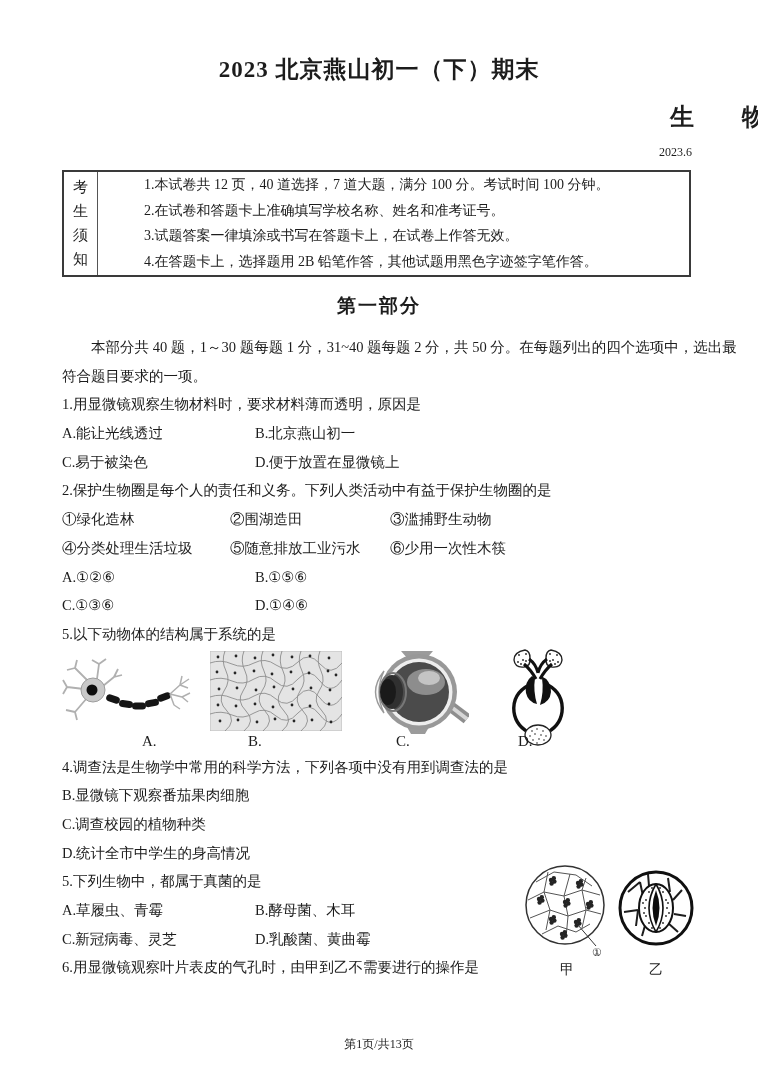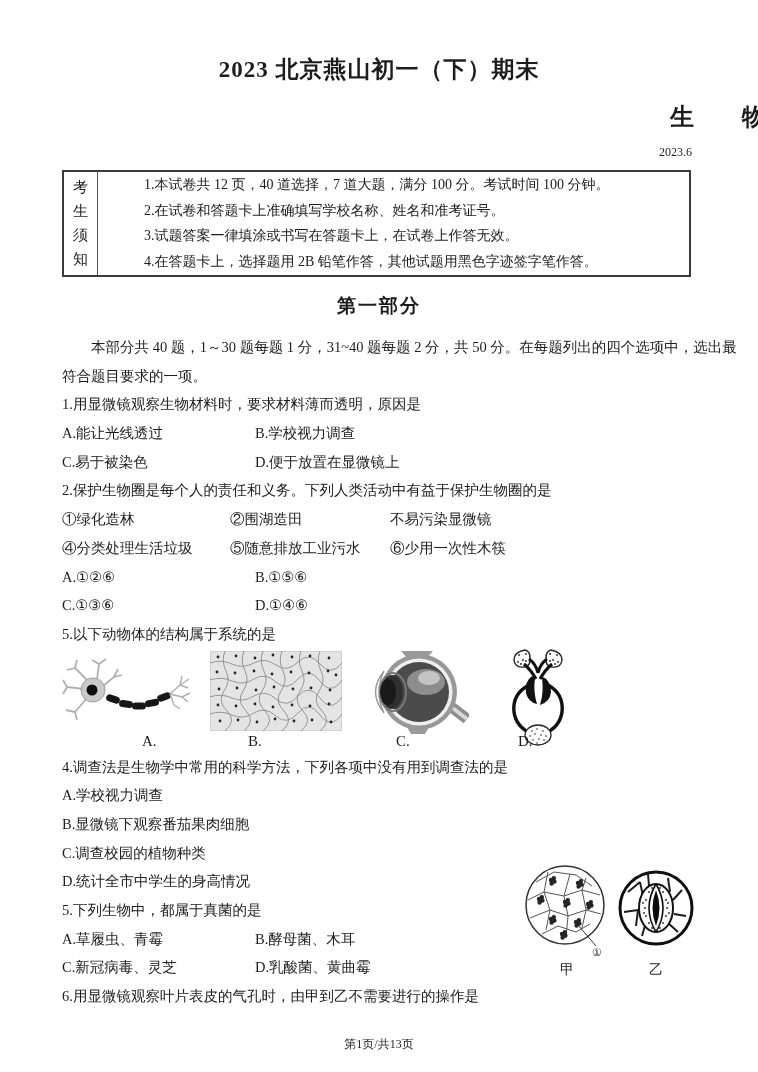--- a/index.html
+++ b/index.html
@@ -59,29 +59,29 @@
   </div>
 
   <div class="sec-heading">第一部分</div>
 
   <div class="col">
     <div class="ln indent">本部分共 40 题，1～30 题每题 1 分，31~40 题每题 2 分，共 50 分。在每题列出的四个选项中，选出最</div>
     <div class="ln">符合题目要求的一项。</div>
 
     <div class="ln">1.用显微镜观察生物材料时，要求材料薄而透明，原因是</div>
     <div class="ln">
-      <span class="c193">A.能让光线透过</span><span>B.学校视力调查</span>
+      <span class="c193">A.能让光线透过</span><span>B.北京燕山初一</span>
     </div>
     <div class="ln">
       <span class="c193">C.易于被染色</span><span>D.便于放置在显微镜上</span>
     </div>
 
     <div class="ln">2.保护生物圈是每个人的责任和义务。下列人类活动中有益于保护生物圈的是</div>
     <div class="ln">
-      <span class="c168">①绿化造林</span><span class="c160">②围湖造田</span><span>不易污染显微镜</span>
+      <span class="c168">①绿化造林</span><span class="c160">②围湖造田</span><span>③滥捕野生动物</span>
     </div>
     <div class="ln">
       <span class="c168">④分类处理生活垃圾</span><span class="c160">⑤随意排放工业污水</span><span>⑥少用一次性木筷</span>
     </div>
     <div class="ln">
       <span class="c193">A.①②⑥</span><span>B.①⑤⑥</span>
     </div>
     <div class="ln">
       <span class="c193">C.①③⑥</span><span>D.①④⑥</span>
     </div>
@@ -210,21 +210,20 @@
             <circle cx="27" cy="94" r="0.8"></circle>
         </g>
       </svg>
       <span class="figlabel" style="left:80px;">A.</span>
       <span class="figlabel" style="left:186px;">B.</span>
       <span class="figlabel" style="left:334px;">C.</span>
       <span class="figlabel" style="left:456px;">D.</span>
     </div>
 
     <div class="ln">4.调查法是生物学中常用的科学方法，下列各项中没有用到调查法的是</div>
-    <div class="ln">A.学校视力调查</div>
     <div class="ln">B.显微镜下观察番茄果肉细胞</div>
     <div class="ln">C.调查校园的植物种类</div>
     <div class="ln">D.统计全市中学生的身高情况</div>
 
     <div class="ln">5.下列生物中，都属于真菌的是</div>
     <div class="ln">
       <span class="c193">A.草履虫、青霉</span><span>B.酵母菌、木耳</span>
     </div>
     <div class="ln">
       <span class="c193">C.新冠病毒、灵芝</span><span>D.乳酸菌、黄曲霉</span>

